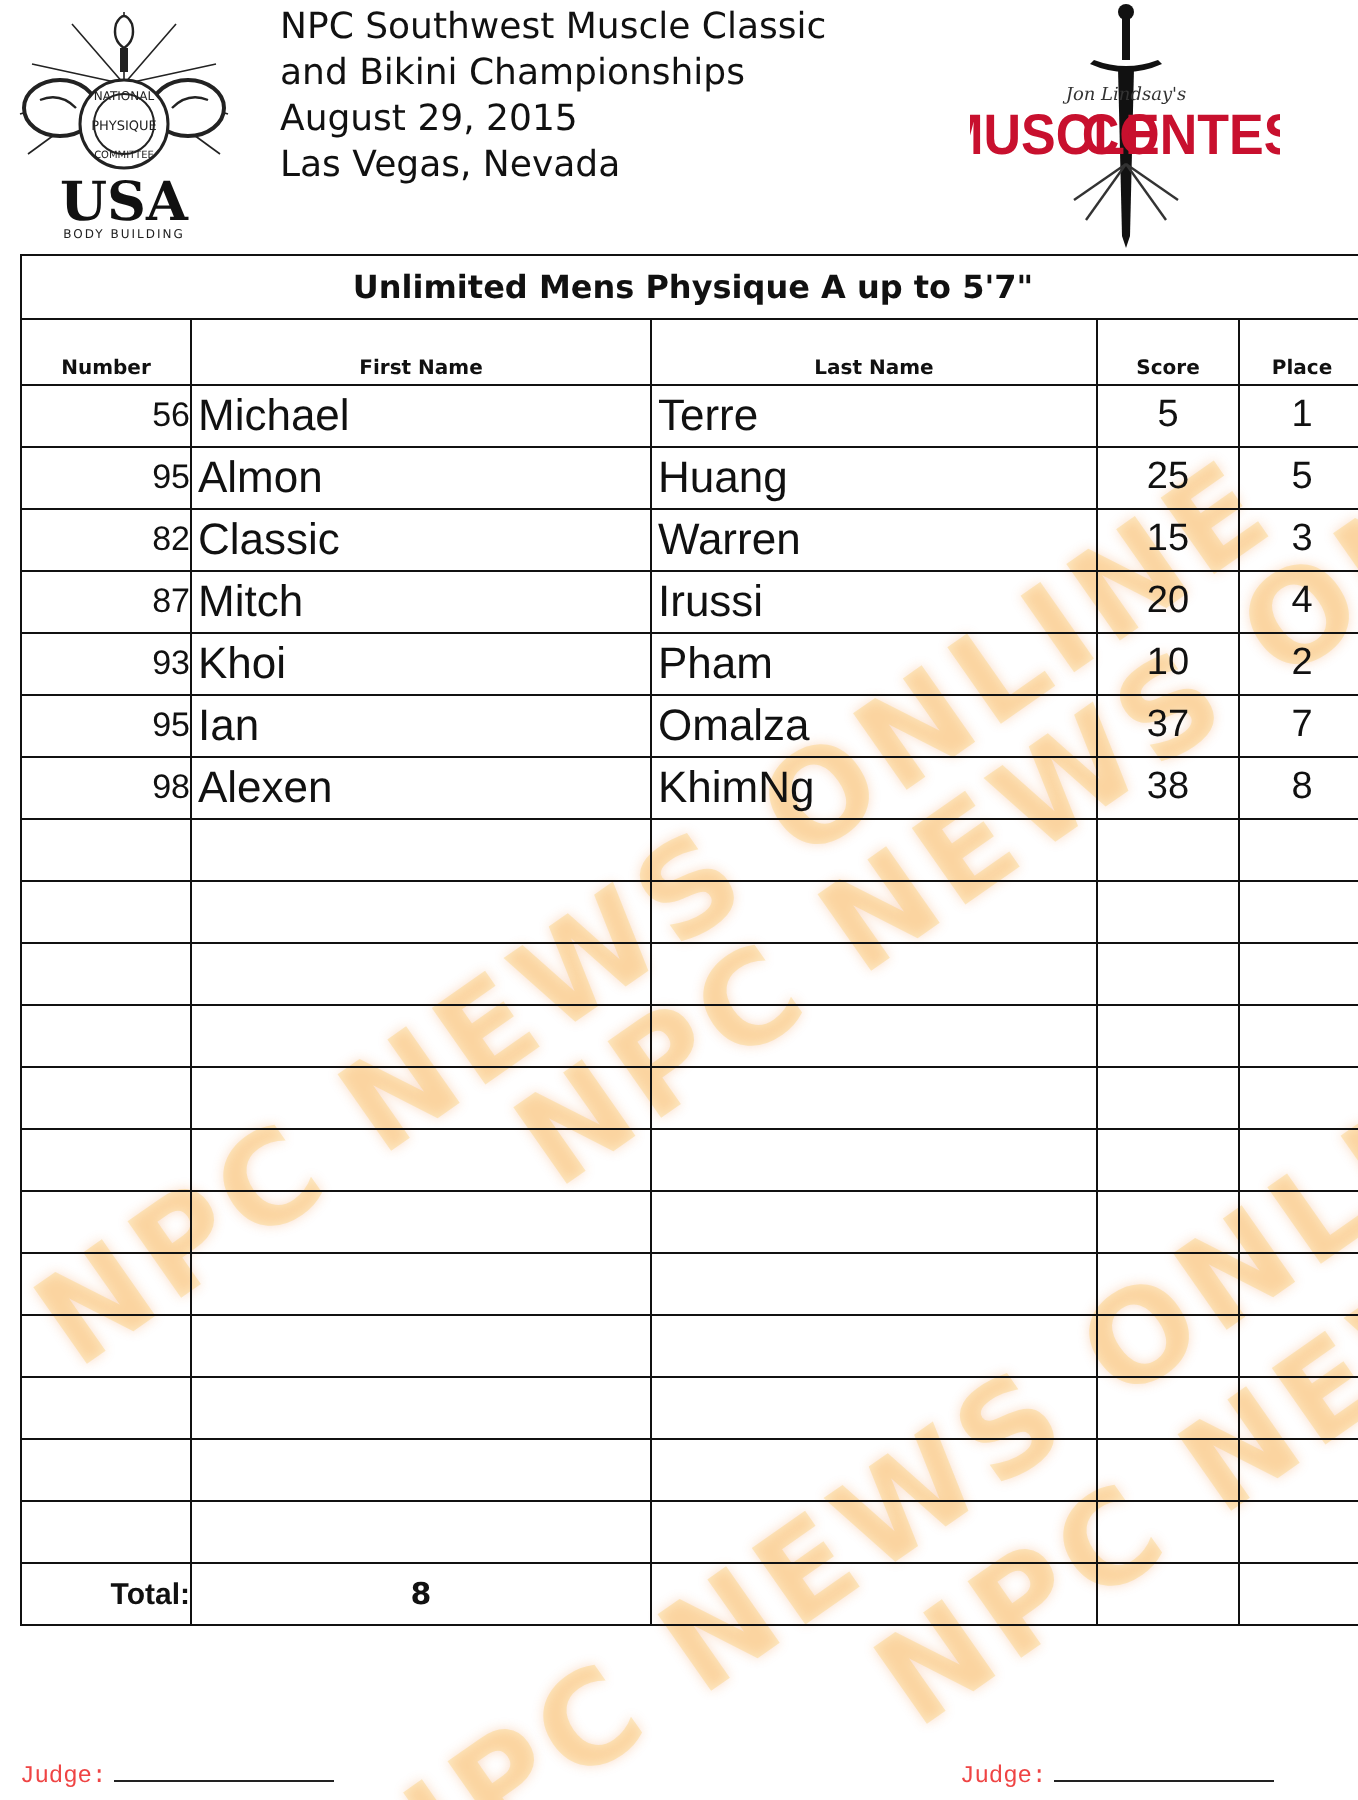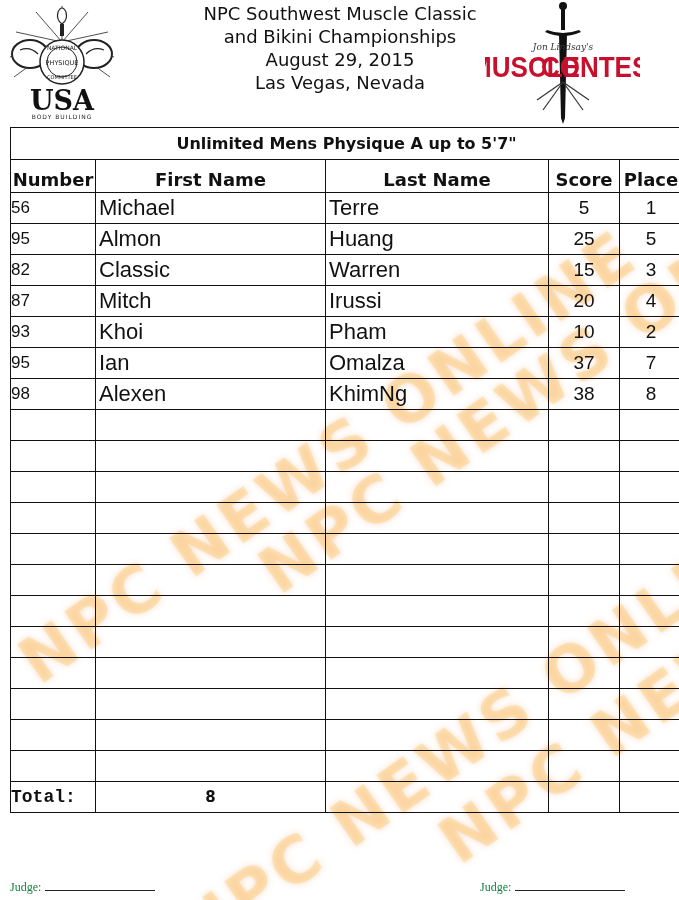--- a/index.html
+++ b/index.html
@@ -3,35 +3,35 @@
 <meta charset="utf-8">
 <style>
   html, body { margin:0; padding:0; }
   body { width:679px; height:900px; background:#ffffff; position:relative; overflow:hidden;
          font-family:"DejaVu Sans", sans-serif; color:#111; }
   .watermark { position:absolute; font-family:"DejaVu Sans", sans-serif; font-weight:bold;
                color:rgba(250,190,60,0.28); font-size:64px; letter-spacing:4px;
                transform:rotate(-35deg); white-space:nowrap; pointer-events:none;
                text-shadow: 0 0 6px rgba(240,120,30,0.25); z-index:0; }
   .header { position:absolute; left:0; top:0; width:679px; height:125px; z-index:2; }
-  .title-block { position:absolute; left:140px; width:400px; top:2px; text-align:center;
+  .title-block { position:absolute; left:140px; width:400px; top:2px; 
                  font-family:"DejaVu Sans", sans-serif; font-size:18px; line-height:23px; color:#111; }
   .logo-left { position:absolute; left:6px; top:2px; width:112px; height:118px; }
   .logo-right { position:absolute; left:485px; top:0px; width:155px; height:125px; }
   table.results { position:absolute; left:10px; top:127px; width:672px; border-collapse:collapse;
                   z-index:2; font-family:"Liberation Sans", sans-serif; table-layout:fixed; }
   table.results td, table.results th { border:1.5px solid #111; padding:0; height:30px; }
   .cat-title { font-family:"DejaVu Sans", sans-serif; font-weight:bold; font-size:16px; text-align:center; height:31px !important; }
-  th { font-family:"DejaVu Sans", sans-serif; font-weight:bold; font-size:18px; vertical-align:bottom; padding-bottom:2px !important; }
-  td.num { text-align:left; font-size:17px; }
+  th { font-family:"DejaVu Sans", sans-serif; font-weight:bold; font-size:10px; vertical-align:bottom; padding-bottom:2px !important; }
+  td.num { text-align:right; font-size:17px; }
   td.name { text-align:left; padding-left:3px !important; font-size:22px; }
   td.score, td.place { text-align:center; font-size:19px; }
-  .total-label { font-family:Liberation Mono, monospace; font-weight:bold; font-size:18px; text-align:left; }
+  .total-label { font-family:Liberation Sans, sans-serif; font-weight:bold; font-size:15px; text-align:right; }
   .total-value { font-family:"DejaVu Sans", sans-serif; font-weight:bold; font-size:15px; text-align:center; }
-  .judge { position:absolute; top:880px; font-family:Liberation Serif, serif; font-size:12px; color:#15803d; z-index:2; }
+  .judge { position:absolute; top:880px; font-family:Liberation Mono, monospace; font-size:12px; color:#ef4444; z-index:2; }
   .judge .line { display:inline-block; width:110px; border-bottom:1px solid #222; margin-left:4px; vertical-align:baseline; height:10px; }
 </style>
 </head>
 <body>
 
 <div class="watermark" style="left:-40px; top:420px;">NPC NEWS ONLINE</div>
 <div class="watermark" style="left:200px; top:330px;">NPC NEWS ONLINE</div>
 <div class="watermark" style="left:120px; top:690px;">NPC NEWS ONLINE</div>
 <div class="watermark" style="left:380px; top:600px;">NPC NEWS ONLINE</div>
 

